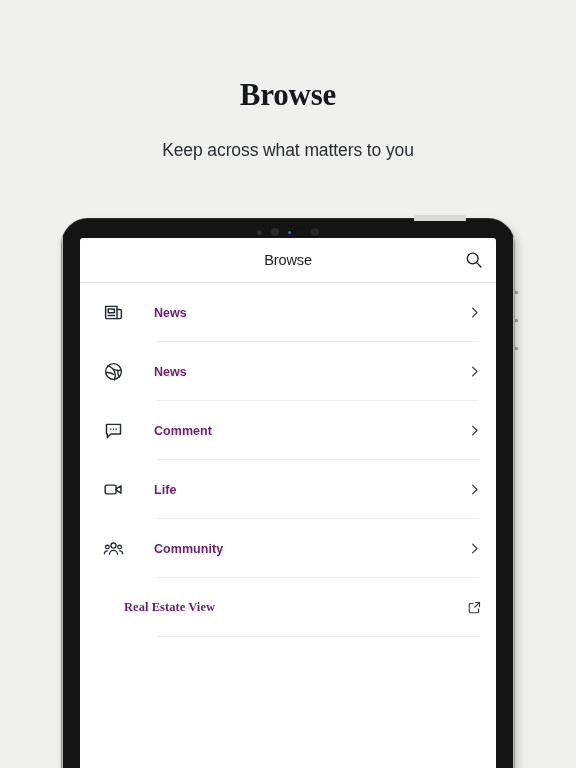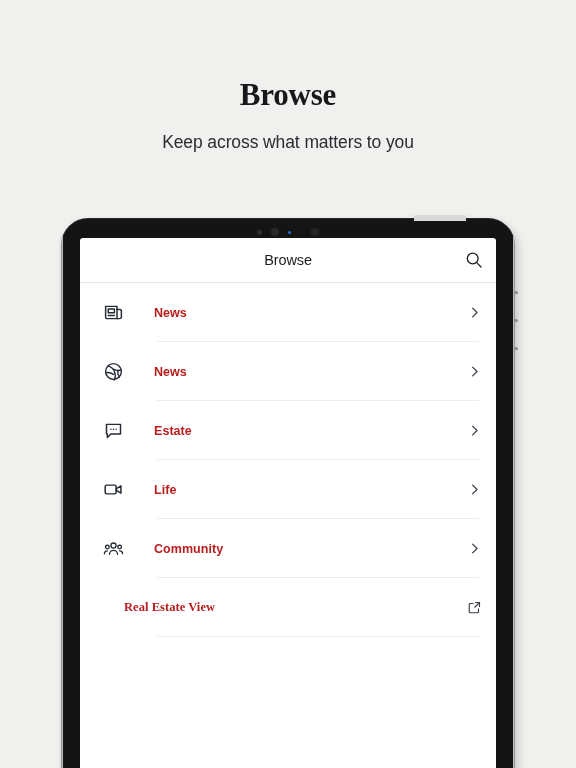--- a/index.html
+++ b/index.html
@@ -30,21 +30,21 @@
     color: #16181c;
     letter-spacing: -0.2px;
     margin: 0;
     padding-top: 78px;
     line-height: 34px;
   }
   .promo-subtitle {
     font-family: "Liberation Sans", sans-serif;
     font-size: 17.5px;
     color: #2a2d33;
-    margin: 0;
+    margin: 8px;
     padding-top: 19px;
     line-height: 22px;
     letter-spacing: -0.1px;
   }
 
   
   .device {
     position: absolute;
     left: 62px;
     top: 219px;
@@ -178,21 +178,21 @@
     flex: 0 0 22px;
     margin-right: 8px;
     display: flex;
     align-items: center;
     justify-content: center;
     color: #262b36;
   }
   .row-label {
     font-size: 12.5px;
     font-weight: bold;
-    color: #b91c1c;
+    color: #701a75;
     letter-spacing: 0.05px;
     flex: 1 1 auto;
     margin-left: 22px;
   }
   
   .row.no-icon .row-label {
     margin-left: 22px;
     font-family: Liberation Serif, serif;
   }
   .row-chevron {
@@ -293,21 +293,21 @@
 
       <div class="row">
         <div class="row-icon">
           <svg width="21" height="21" viewBox="0 0 24 24" fill="none" stroke="#262b36" stroke-width="1.7" stroke-linecap="round" stroke-linejoin="round">
             <path d="M4 5h16v11H9l-4 4v-4H4V5z"></path>
             <circle cx="9" cy="10.6" r="0.9" fill="#262b36" stroke="none"></circle>
             <circle cx="12" cy="10.6" r="0.9" fill="#262b36" stroke="none"></circle>
             <circle cx="15" cy="10.6" r="0.9" fill="#262b36" stroke="none"></circle>
           </svg>
         </div>
-        <div class="row-label">Estate</div>
+        <div class="row-label">Comment</div>
         <div class="row-chevron">
           <svg width="15" height="15" viewBox="0 0 24 24" fill="none" stroke="#3a3f4a" stroke-width="2" stroke-linecap="round" stroke-linejoin="round">
             <polyline points="9 5 16 12 9 19"></polyline>
           </svg>
         </div>
         <div class="divider"></div>
       </div>
 
       <div class="row">
         <div class="row-icon">

